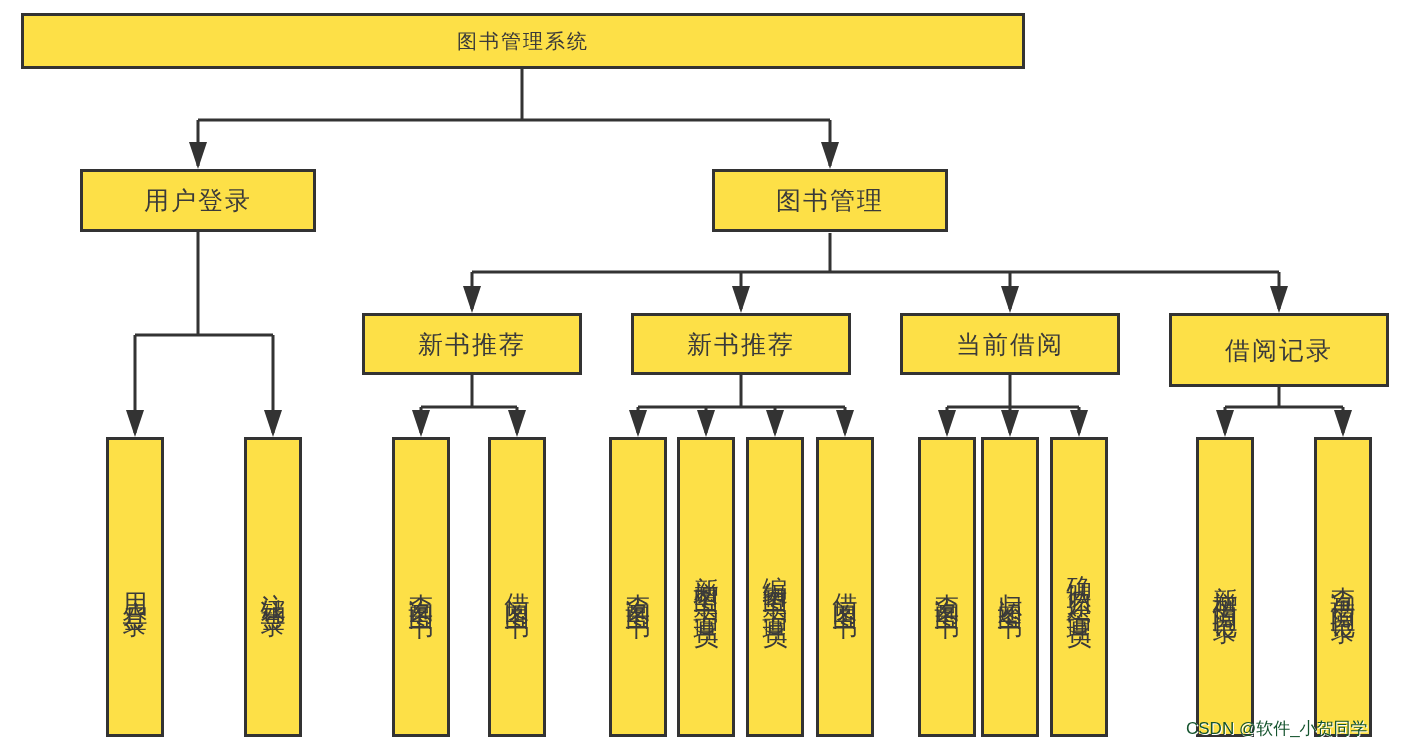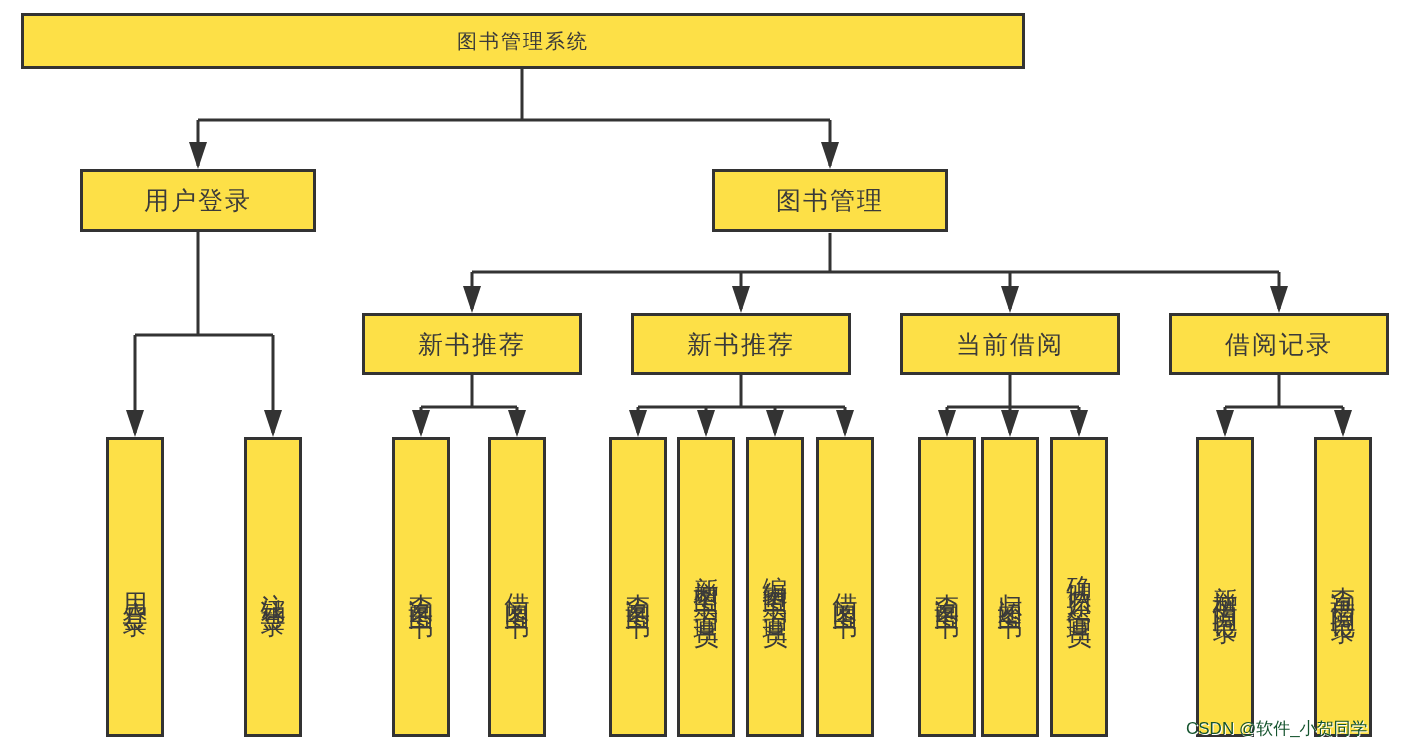--- a/index.html
+++ b/index.html
@@ -88,21 +88,21 @@
 
   <div class="node" style="left:362px; top:313px; width:220px; height:62px;">
     <span class="lbl">新书推荐</span>
   </div>
   <div class="node" style="left:631px; top:313px; width:220px; height:62px;">
     <span class="lbl">新书推荐</span>
   </div>
   <div class="node" style="left:900px; top:313px; width:220px; height:62px;align-items:center;">
     <span class="lbl">当前借阅</span>
   </div>
-  <div class="node" style="left:1169px; top:313px; width:220px; height:62px;">
+  <div class="node" style="left:1169px; top:313px; width:220px; height:74px;">
     <span class="lbl">借阅记录</span>
   </div>
 
   <div class="node leaf" style="left:106px; top:437px; width:58px; height:300px;">
     <span class="lbl">用户登录</span>
   </div>
   <div class="node leaf" style="left:244px; top:437px; width:58px; height:300px;">
     <span class="lbl">注销登录</span>
   </div>
 

